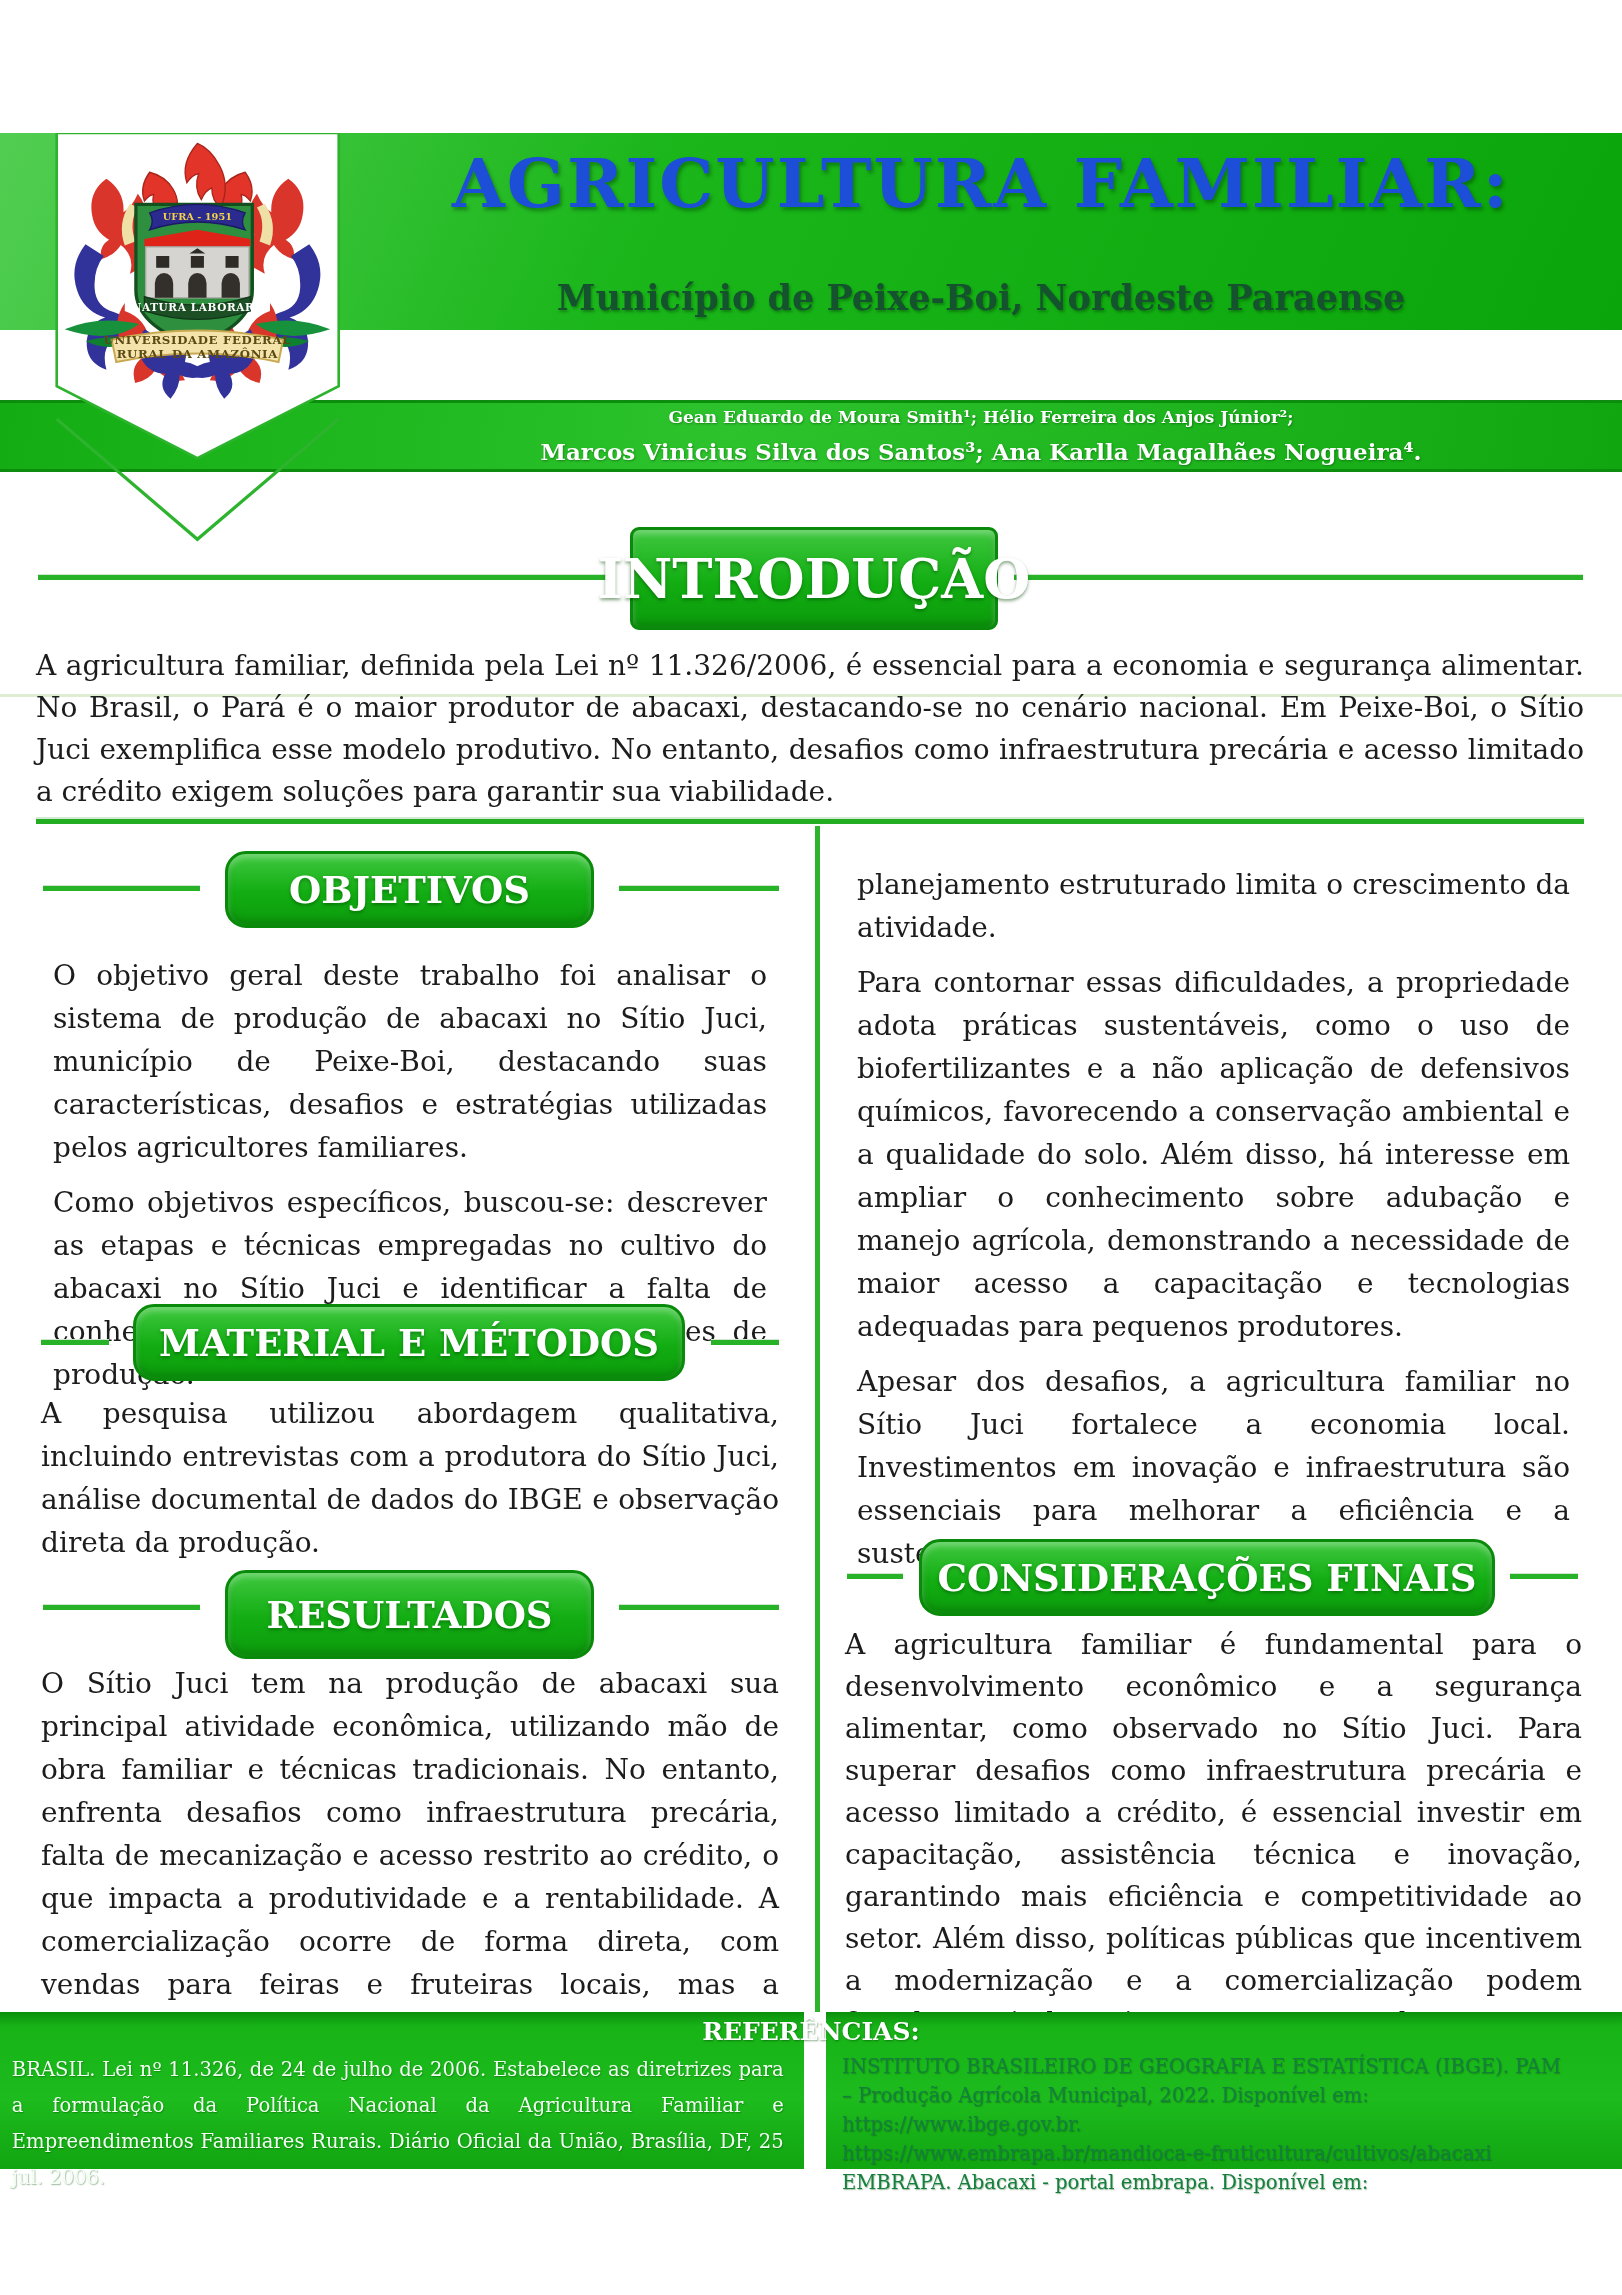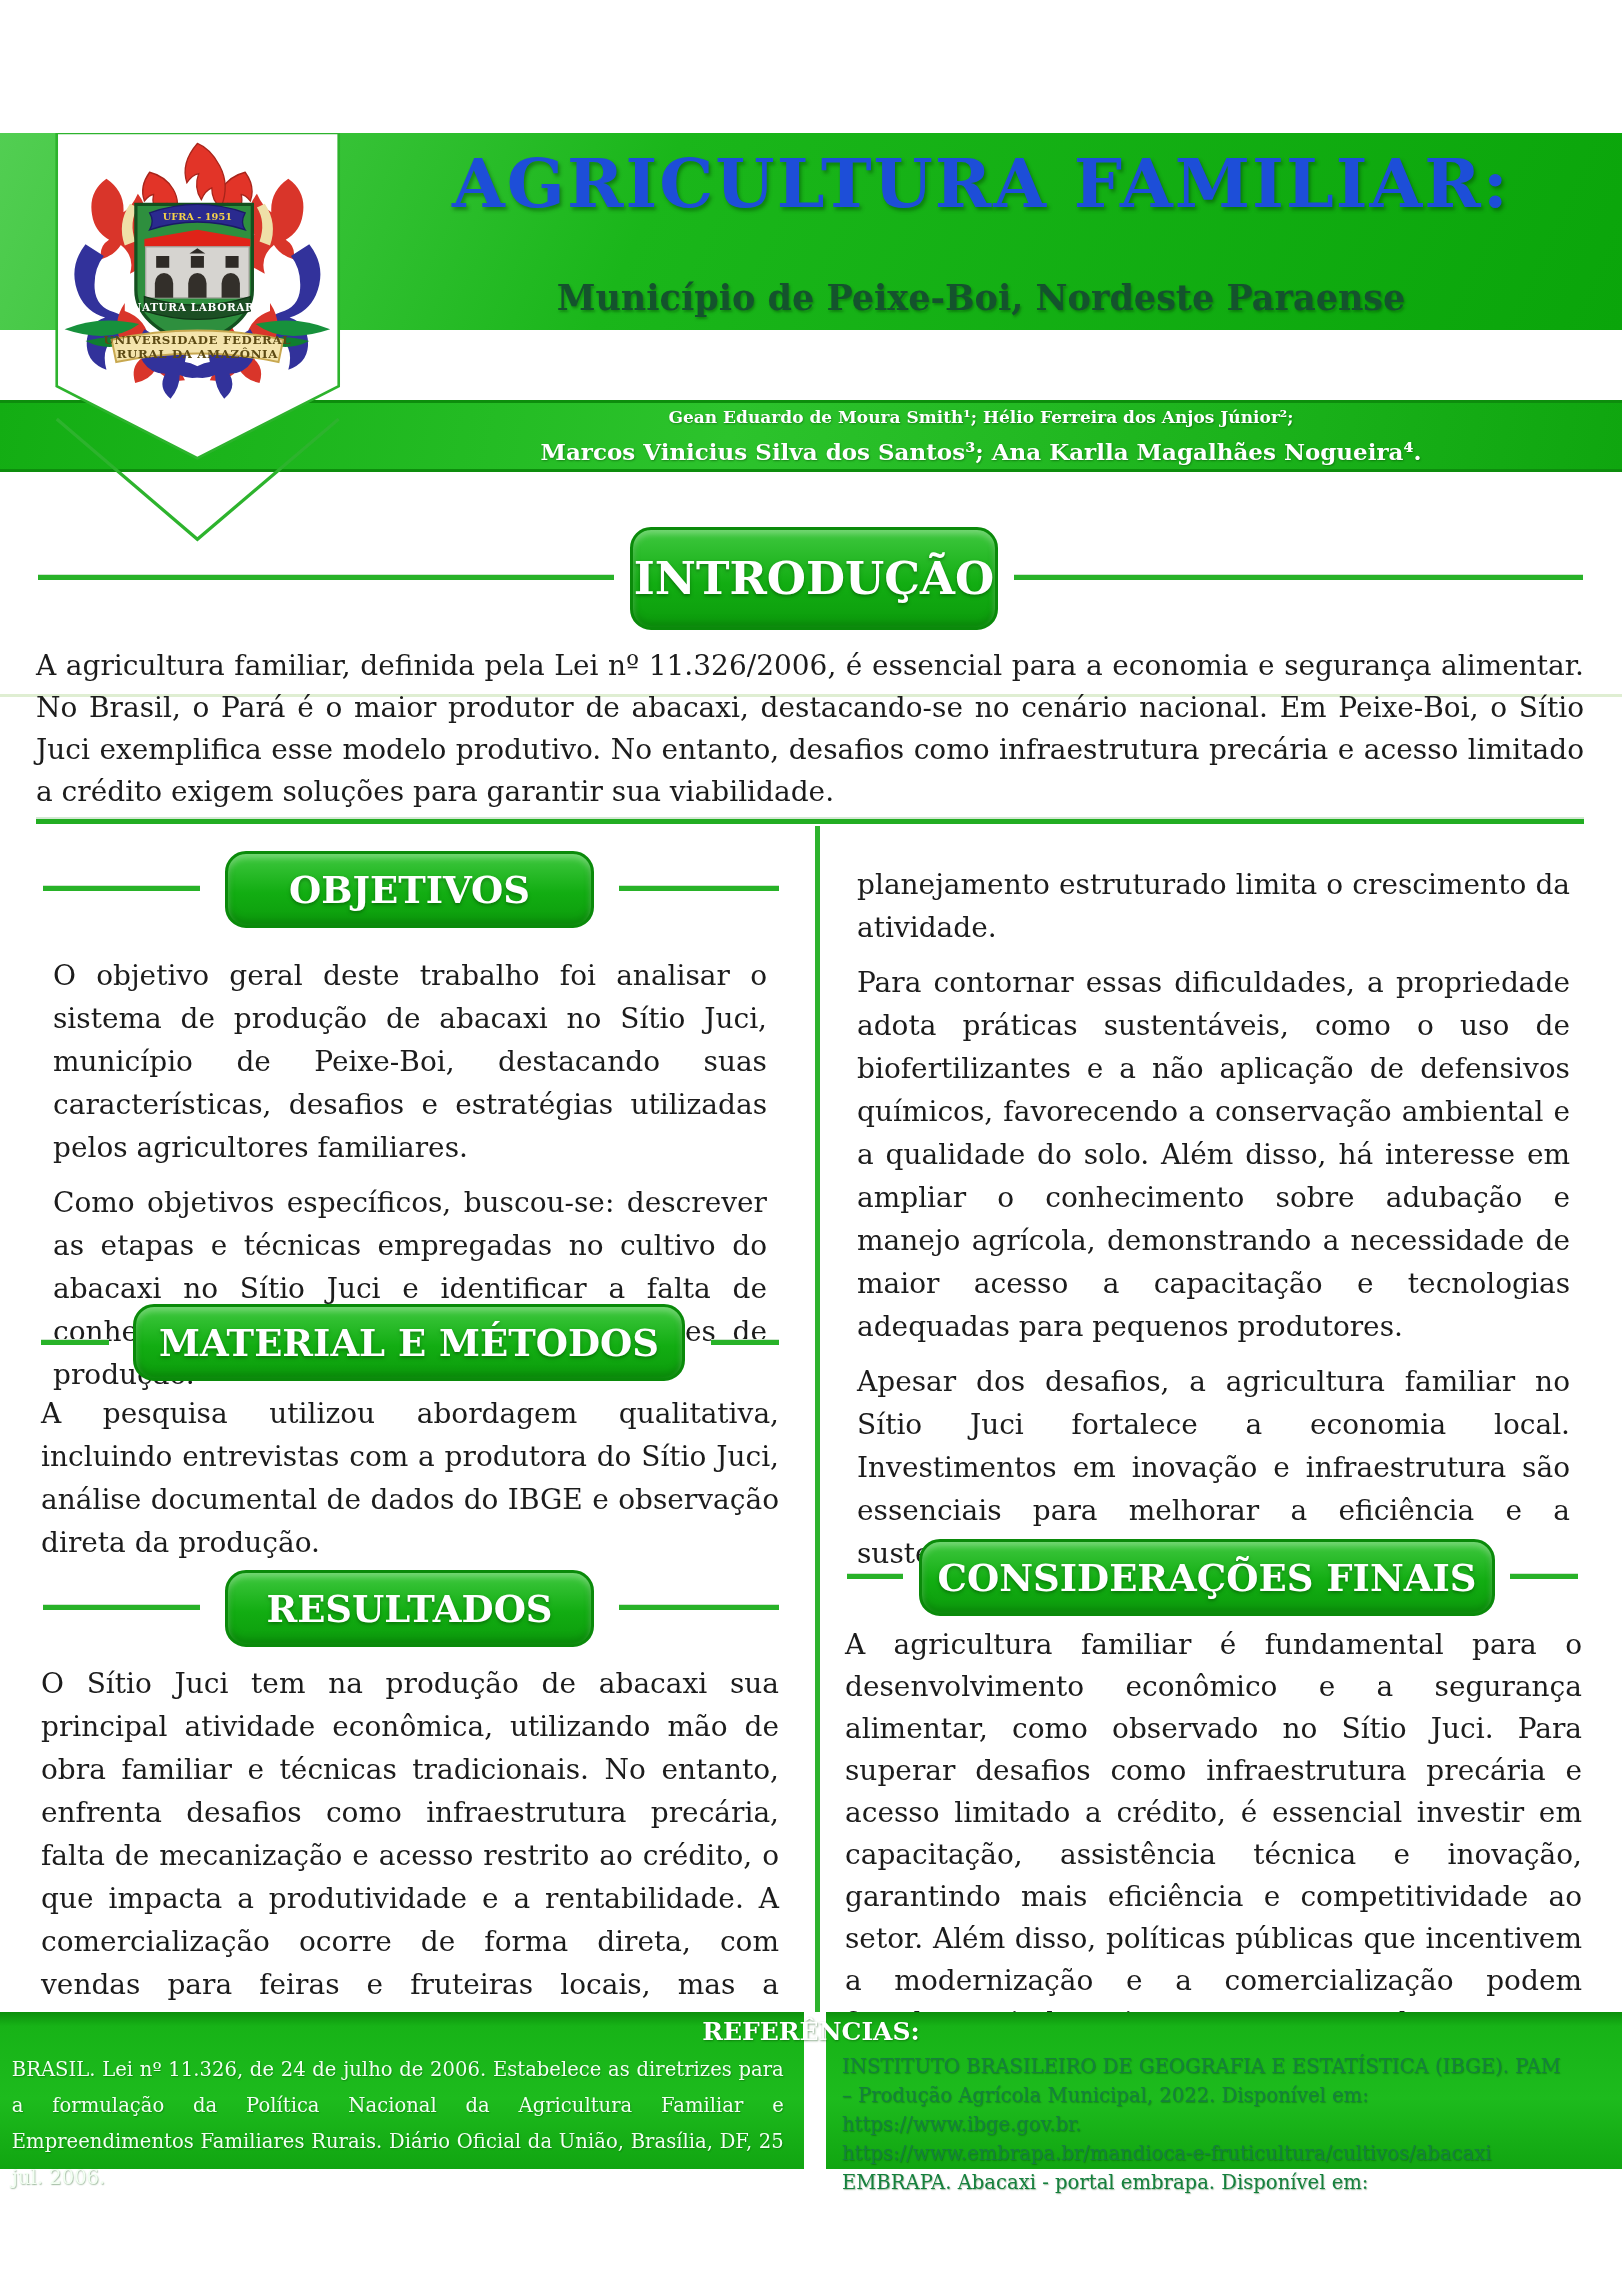--- a/index.html
+++ b/index.html
@@ -135,42 +135,42 @@
       <g>
         <path d="M100,316 Q231,288 362,316 L355,350 Q231,324 107,350 Z" fill="#f4e4ac" stroke="#c8a850" stroke-width="3"></path>
         <text x="231" y="322" text-anchor="middle" font-size="18" font-weight="bold" fill="#5c4a14" letter-spacing="1">UNIVERSIDADE FEDERAL</text>
         <text x="231" y="344" text-anchor="middle" font-size="18" font-weight="bold" fill="#5c4a14" letter-spacing="1">RURAL DA AMAZÔNIA</text>
       </g>
     </g>
   </svg>
 
   <div class="flank" style="left:38px;top:574px;width:576px;"></div>
   <div class="flank" style="left:1014px;top:574px;width:569px;"></div>
-  <div class="pill" style="left:630px;top:527px;width:368px;height:103px;font-size:45px;">INTRODUÇÃO</div>
+  <div class="pill" style="left:630px;top:527px;width:368px;height:103px;font-size:54px;border-radius:9px;">INTRODUÇÃO</div>
   <div class="par" style="left:36px;top:645px;width:1548px;line-height:42px;">A agricultura familiar, definida pela Lei nº 11.326/2006, é essencial para a economia e segurança alimentar. No Brasil, o Pará é o maior produtor de abacaxi, destacando-se no cenário nacional. Em Peixe-Boi, o Sítio Juci exemplifica esse modelo produtivo. No entanto, desafios como infraestrutura precária e acesso limitado a crédito exigem soluções para garantir sua viabilidade.</div>
 
   <div class="rule" style="left:36px;top:819px;width:1548px;"></div>
   <div class="col-divider"></div>
 
   <div class="flank" style="left:43px;top:885px;width:157px;"></div>
   <div class="flank" style="left:619px;top:885px;width:160px;"></div>
   <div class="pill" style="left:225px;top:851px;width:369px;height:77px;font-size:37px;">OBJETIVOS</div>
   <div class="par" style="left:41px;top:942px;width:738px;line-height:43px;">
     <p>O objetivo geral deste trabalho foi analisar o sistema de produção de abacaxi no Sítio Juci, município de Peixe-Boi, destacando suas características, desafios e estratégias utilizadas pelos agricultores familiares.</p>
     <p>Como objetivos específicos, buscou-se: descrever as etapas e técnicas empregadas no cultivo do abacaxi no Sítio Juci e identificar a falta de conhecimento sobre práticas mais eficientes de produção.</p>
   </div>
 
   <div class="flank" style="left:41px;top:1339px;width:68px;"></div>
   <div class="flank" style="left:711px;top:1339px;width:68px;"></div>
   <div class="pill" style="left:133px;top:1304px;width:552px;height:77px;font-size:37px;">MATERIAL E MÉTODOS</div>
   <div class="par" style="left:41px;top:1392px;width:738px;line-height:43px;">A pesquisa utilizou abordagem qualitativa, incluindo entrevistas com a produtora do Sítio Juci, análise documental de dados do IBGE e observação direta da produção.</div>
 
   <div class="flank" style="left:43px;top:1604px;width:157px;"></div>
   <div class="flank" style="left:619px;top:1604px;width:160px;"></div>
-  <div class="pill" style="left:225px;top:1570px;width:369px;height:77px;font-size:37px;">RESULTADOS</div>
+  <div class="pill" style="left:225px;top:1570px;width:369px;height:89px;font-size:37px;">RESULTADOS</div>
   <div class="par" style="left:41px;top:1662px;width:738px;">O Sítio Juci tem na produção de abacaxi sua principal atividade econômica, utilizando mão de obra familiar e técnicas tradicionais. No entanto, enfrenta desafios como infraestrutura precária, falta de mecanização e acesso restrito ao crédito, o que impacta a produtividade e a rentabilidade. A comercialização ocorre de forma direta, com vendas para feiras e fruteiras locais, mas a ausência de um</div>
 
   <div class="par" style="left:845px;top:851px;width:737px;">
     <p>planejamento estruturado limita o crescimento da atividade.</p>
     <p>Para contornar essas dificuldades, a propriedade adota práticas sustentáveis, como o uso de biofertilizantes e a não aplicação de defensivos químicos, favorecendo a conservação ambiental e a qualidade do solo. Além disso, há interesse em ampliar o conhecimento sobre adubação e manejo agrícola, demonstrando a necessidade de maior acesso a capacitação e tecnologias adequadas para pequenos produtores.</p>
     <p>Apesar dos desafios, a agricultura familiar no Sítio Juci fortalece a economia local. Investimentos em inovação e infraestrutura são essenciais para melhorar a eficiência e a sustentabilidade da produção.</p>
   </div>
 
   <div class="flank" style="left:847px;top:1573px;width:56px;"></div>
   <div class="flank" style="left:1510px;top:1573px;width:68px;"></div>

